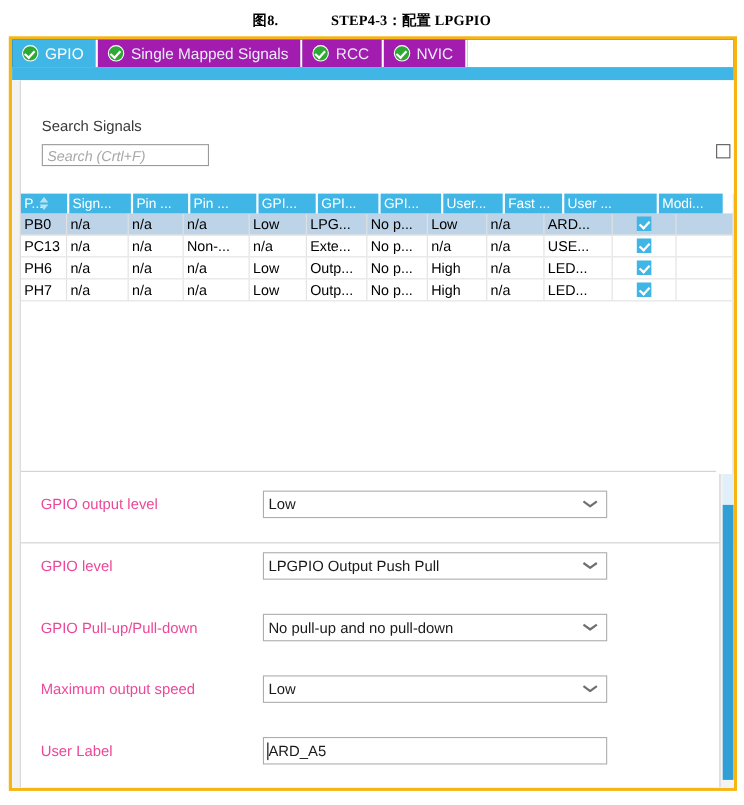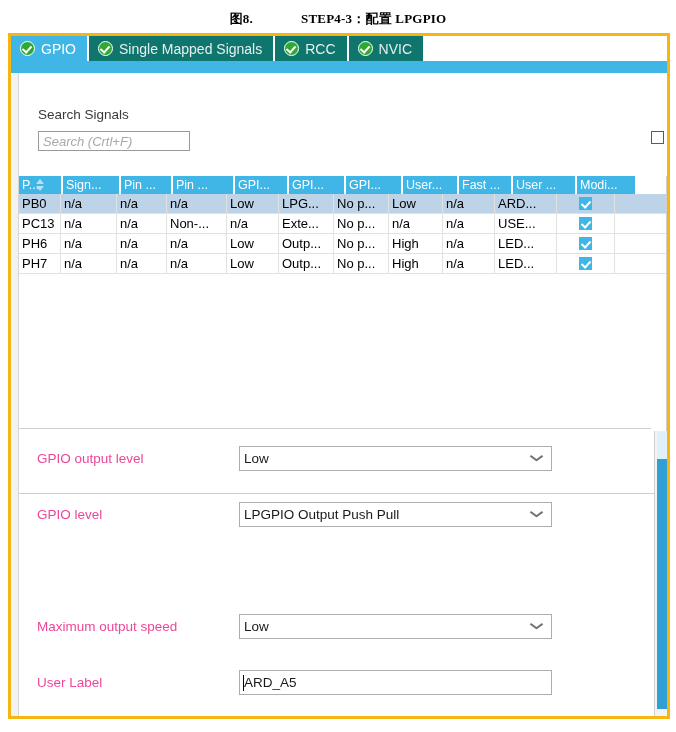--- a/index.html
+++ b/index.html
@@ -55,21 +55,21 @@
     overflow: hidden;
   }
   .tab {
     display: flex;
     align-items: center;
     gap: 6px;
     padding: 0 11px 0 9px;
     font-size: 14px;
     color: #e8edf3;
     border-right: 2px solid #ffffff;
-    background: #0f766e;
+    background: #a21caf;
     white-space: nowrap;
     line-height: 1;
   }
   .tab.active {
     background: #3fb6e6;
     color: #ffffff;
   }
   .tab-fill {
     flex: 1 1 auto;
     background: #ffffff;
@@ -374,21 +374,21 @@
               <span class="dn"></span>
             </span></div>
           <div class="th" style="width: 56px;"><span>Sign...</span></div>
           <div class="th" style="width: 50px;"><span>Pin ...</span></div>
           <div class="th" style="width: 60px;"><span>Pin ...</span></div>
           <div class="th" style="width: 52px;"><span>GPI...</span></div>
           <div class="th" style="width: 55px;"><span>GPI...</span></div>
           <div class="th" style="width: 55px;"><span>GPI...</span></div>
           <div class="th" style="width: 54px;"><span>User...</span></div>
           <div class="th" style="width: 52px;"><span>Fast ...</span></div>
-          <div class="th" style="width: 62px;"><span>User ...</span></div>
+          <div class="th" style="width: 84px;"><span>User ...</span></div>
           <div class="th" style="width: 58px;"><span>Modi...</span></div>
         </div>
       <div id="tbody">
           <div class="trow selected">
             <div class="td" style="width: 42px;">PB0</div>
             <div class="td" style="width: 56px;">n/a</div>
             <div class="td" style="width: 50px;">n/a</div>
             <div class="td" style="width: 60px;">n/a</div>
             <div class="td" style="width: 52px;">Low</div>
             <div class="td" style="width: 55px;">LPG...</div>
@@ -448,20 +448,27 @@
             <span class="caret"></span>
           </div>
         </div>
         <div class="frow" style="top: 72px;">
           <div class="flabel">GPIO level</div>
           <div class="fctl">
             <span class="fval">LPGPIO Output Push Pull</span>
             <span class="caret"></span>
           </div>
         </div>
+        <div class="frow" style="top: 128px;">
+          <div class="flabel">GPIO Pull-up/Pull-down</div>
+          <div class="fctl">
+            <span class="fval">No pull-up and no pull-down</span>
+            <span class="caret"></span>
+          </div>
+        </div>
         <div class="frow" style="top: 184px;">
           <div class="flabel">Maximum output speed</div>
           <div class="fctl">
             <span class="fval">Low</span>
             <span class="caret"></span>
           </div>
         </div>
         <div class="frow" style="top: 240px;">
           <div class="flabel">User Label</div>
           <div class="fctl">

